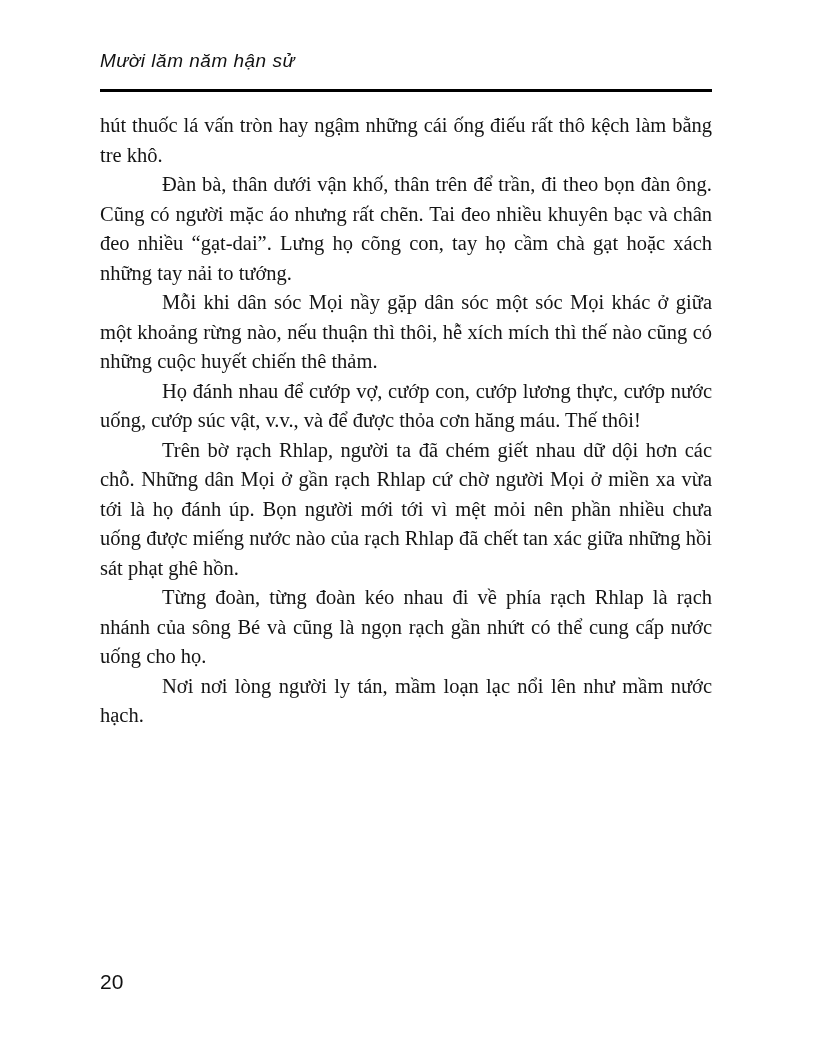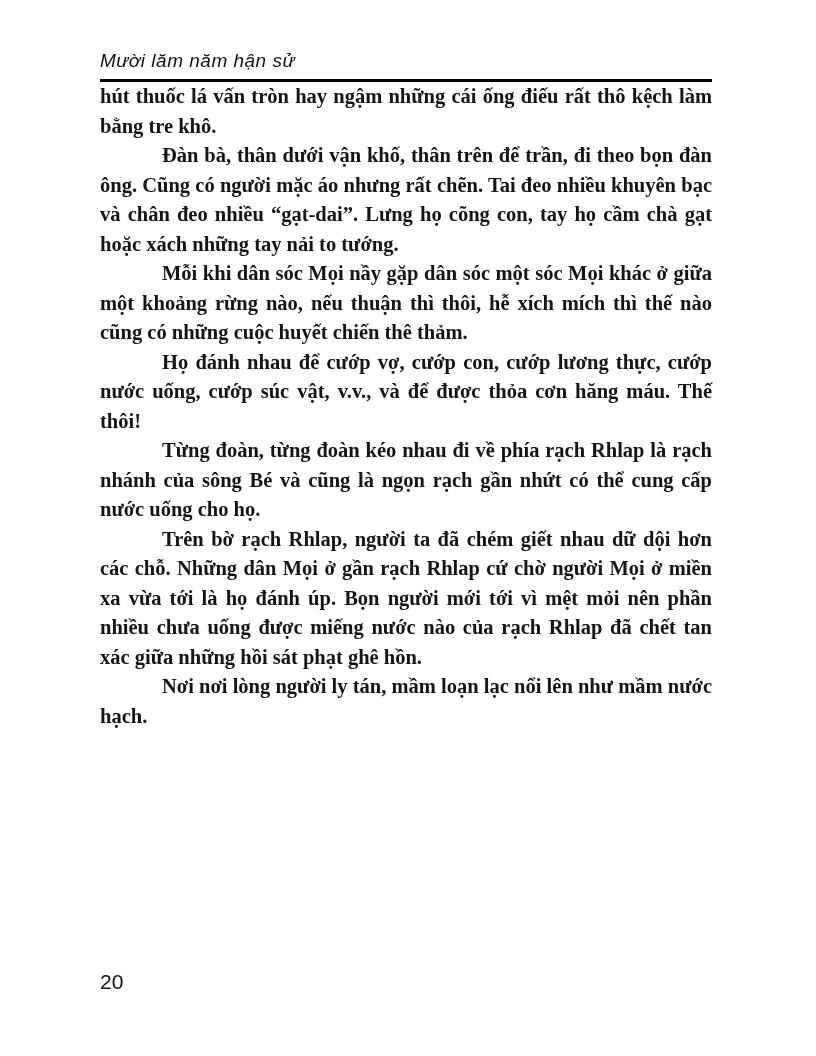--- a/index.html
+++ b/index.html
@@ -19,31 +19,31 @@
     font-family: "Liberation Serif", "DejaVu Serif", serif;
     overflow: hidden;
   }
   .running-header {
     font-family: "Liberation Sans", "DejaVu Sans", sans-serif;
     font-style: italic;
     font-size: 19px;
     font-weight: 500;
     letter-spacing: 0.5px;
     color: #111;
-    padding-bottom: 7px;
+    padding-bottom: 17px;
     border-bottom: 3px solid #000;
     width: 100%;
     box-sizing: border-box;
   }
   .body-text {
+    margin-top: 19px;
     font-size: 20.5px;
     line-height: 29.5px;
     text-align: justify;
     color: #151515;
-    font-weight: bold;
   }
   .body-text p {
     margin: 0;
     text-indent: 62px;
   }
   .body-text p.continued {
     text-indent: 0;
   }
   .page-number {
     position: absolute;
@@ -59,20 +59,20 @@
 
 <div class="page">
 
   <div class="running-header">Mười lăm năm hận sử</div>
 
   <div class="body-text">
     <p class="continued">hút thuốc lá vấn tròn hay ngậm những cái ống điếu rất thô kệch làm bằng tre khô.</p>
     <p>Đàn bà, thân dưới vận khố, thân trên để trần, đi theo bọn đàn ông. Cũng có người mặc áo nhưng rất chẽn. Tai đeo nhiều khuyên bạc và chân đeo nhiều “gạt-dai”. Lưng họ cõng con, tay họ cầm chà gạt hoặc xách những tay nải to tướng.</p>
     <p>Mỗi khi dân sóc Mọi nầy gặp dân sóc một sóc Mọi khác ở giữa một khoảng rừng nào, nếu thuận thì thôi, hễ xích mích thì thế nào cũng có những cuộc huyết chiến thê thảm.</p>
     <p>Họ đánh nhau để cướp vợ, cướp con, cướp lương thực, cướp nước uống, cướp súc vật, v.v., và để được thỏa cơn hăng máu. Thế thôi!</p>
+    <p>Trên bờ rạch Rhlap, người ta đã chém giết nhau dữ dội hơn các chỗ. Những dân Mọi ở gần rạch Rhlap cứ chờ người Mọi ở miền xa vừa tới là họ đánh úp. Bọn người mới tới vì mệt mỏi nên phần nhiều chưa uống được miếng nước nào của rạch Rhlap đã chết tan xác giữa những hồi sát phạt ghê hồn.</p>
     <p>Từng đoàn, từng đoàn kéo nhau đi về phía rạch Rhlap là rạch nhánh của sông Bé và cũng là ngọn rạch gần nhứt có thể cung cấp nước uống cho họ.</p>
-    <p>Trên bờ rạch Rhlap, người ta đã chém giết nhau dữ dội hơn các chỗ. Những dân Mọi ở gần rạch Rhlap cứ chờ người Mọi ở miền xa vừa tới là họ đánh úp. Bọn người mới tới vì mệt mỏi nên phần nhiều chưa uống được miếng nước nào của rạch Rhlap đã chết tan xác giữa những hồi sát phạt ghê hồn.</p>
     <p>Nơi nơi lòng người ly tán, mầm loạn lạc nổi lên như mầm nước hạch.</p>
   </div>
 
   <div class="page-number">20</div>
 
 </div>
 
 </body></html>

